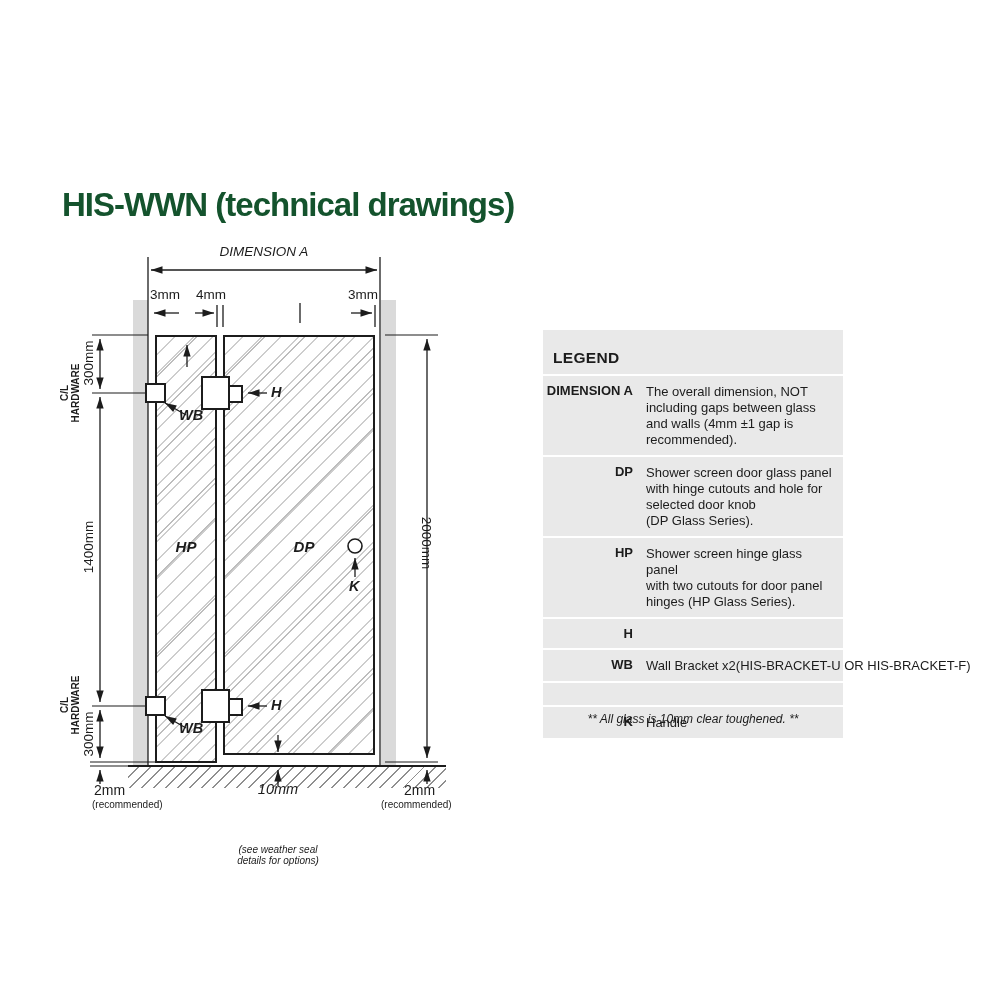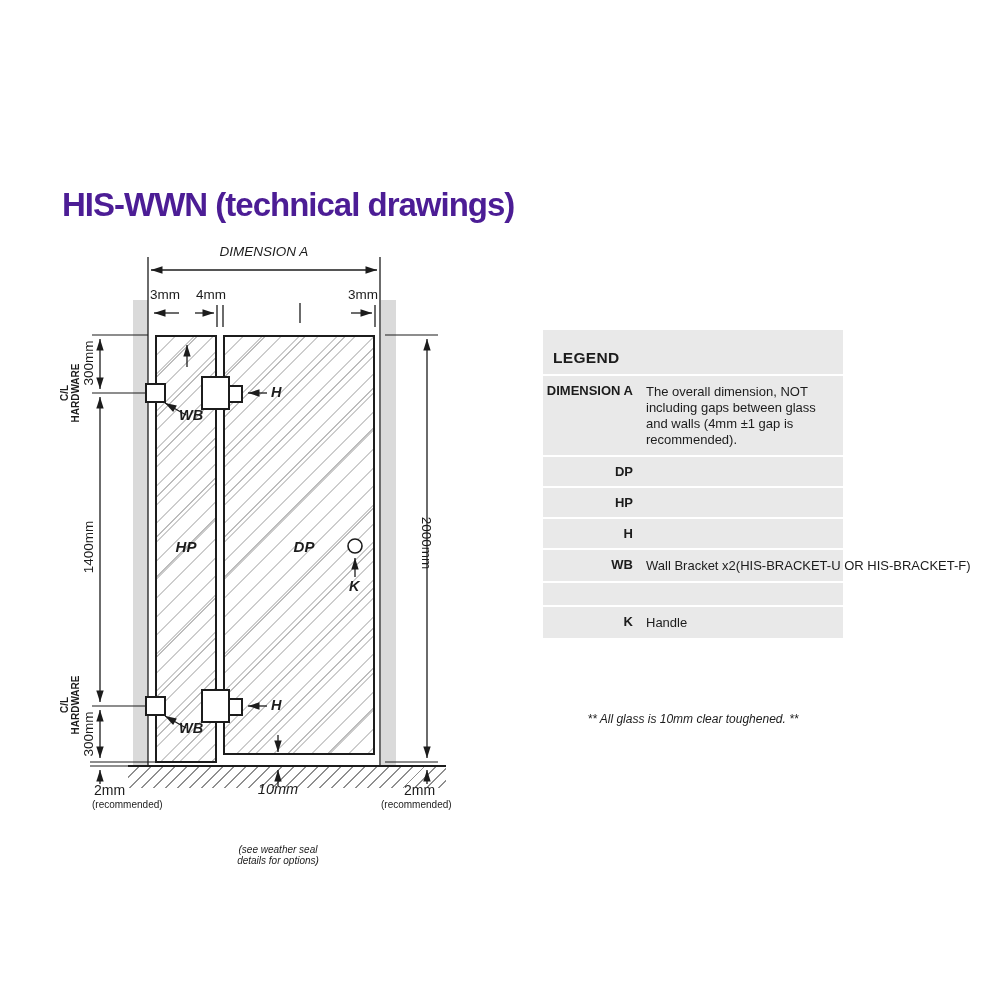--- a/index.html
+++ b/index.html
@@ -1,19 +1,19 @@
 <!DOCTYPE html>
 <html><head>
 <meta charset="utf-8">
 <style>
   html,body{margin:0;padding:0;background:#fff;}
   .canvas{position:relative;width:1000px;height:1000px;background:#ffffff;overflow:hidden;
           font-family:"Liberation Sans","DejaVu Sans",sans-serif;color:#1c1c1c;}
   .abs{position:absolute;}
-  .page-title{left:62px;top:186px;font-size:33px;font-weight:bold;letter-spacing:-1px;color:#4c1d95;white-space:nowrap;}
+  .page-title{left:62px;top:186px;font-size:33px;font-weight:bold;letter-spacing:-1px;color:#14532d;white-space:nowrap;}
 
   
   .wall{background:#dadada;}
   .wall-left{left:133px;top:300px;width:15px;height:466px;}
   .wall-right{left:381px;top:300px;width:15px;height:466px;}
   .glass{box-sizing:border-box;border:2px solid #1c1c1c;background-color:#fff;
     background-image:
       repeating-linear-gradient(135deg, rgba(0,0,0,0) 0px, rgba(0,0,0,0) 12px, #cdcdcd 12px, #cdcdcd 13.2px),
       repeating-linear-gradient(135deg, rgba(0,0,0,0) 0px, rgba(0,0,0,0) 27px, #bdbdbd 27px, #bdbdbd 28.3px);}
   .panel-hp{left:155px;top:335px;width:62px;height:428px;}
@@ -178,23 +178,30 @@
     <div class="legend-head">LEGEND</div>
     <div class="legend-row">
       <div class="legend-term">DIMENSION A</div>
       <div class="legend-desc">The overall dimension, NOT
 including gaps between glass
 and walls (4mm ±1 gap is
 recommended).</div>
     </div>
     <div class="legend-row">
       <div class="legend-term">DP</div>
+      <div class="legend-desc">Shower screen door glass panel
+with hinge cutouts and hole for
+selected door knob
+(DP Glass Series).</div>
     </div>
     <div class="legend-row">
       <div class="legend-term">HP</div>
+      <div class="legend-desc">Shower screen hinge glass panel
+with two cutouts for door panel
+hinges (HP Glass Series).</div>
     </div>
     <div class="legend-row">
       <div class="legend-term">H</div>
     </div>
     <div class="legend-row nowrap">
       <div class="legend-term">WB</div>
       <div class="legend-desc">Wall Bracket x2(HIS-BRACKET-U OR HIS-BRACKET-F)</div>
     </div>
     <div class="legend-row empty">
       <div class="legend-term"></div>

